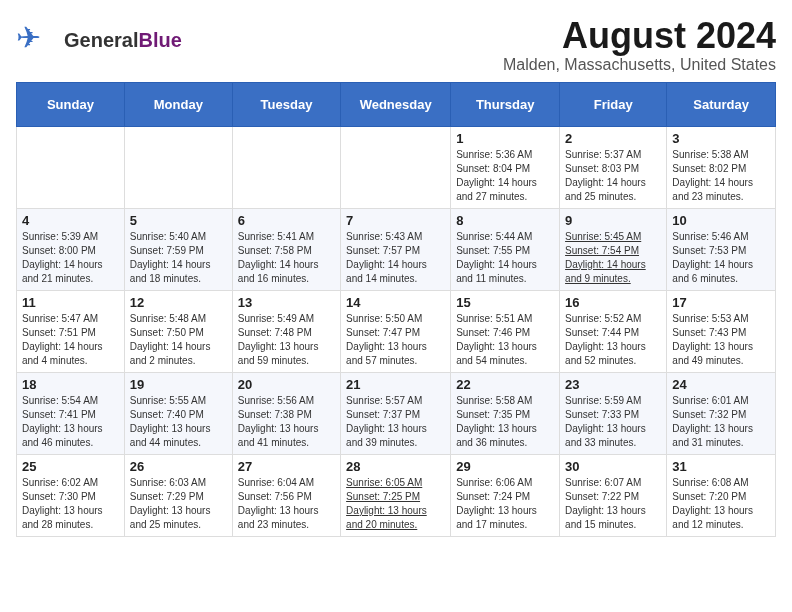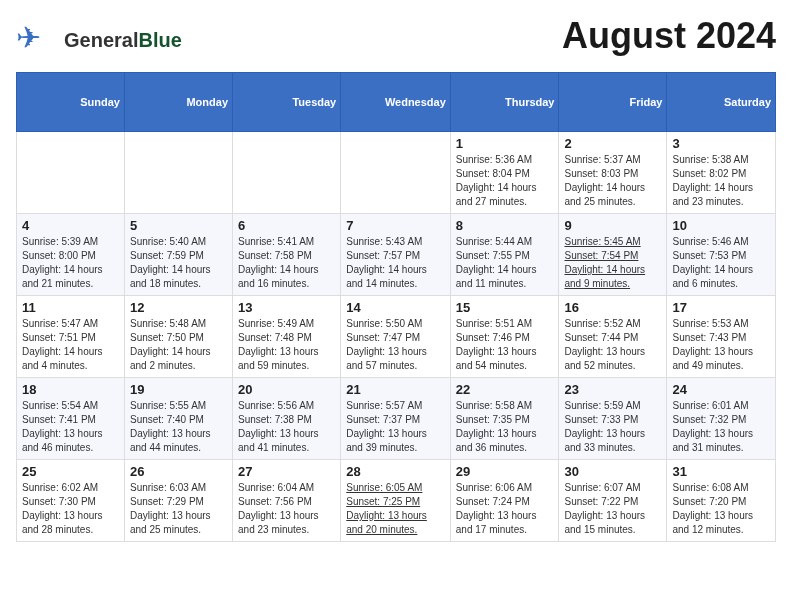--- a/index.html
+++ b/index.html
@@ -35,24 +35,24 @@
       color: #555;
     }
     .calendar {
       width: 100%;
       border-collapse: collapse;
       margin-top: 8px;
     }
     .calendar th {
       background: #3a6fc4;
       color: #fff;
-      font-size: 11px;
+      font-size: 13px;
       font-weight: bold;
-      padding: 23px 4px;
-      text-align: right;
+      padding: 14px 4px;
+      text-align: center;
       border: 1px solid #2a5fb4;
     }
     .calendar td {
       border: 1px solid #ddd;
       vertical-align: top;
       padding: 4px 5px;
       width: 113px;
       min-height: 80px;
       font-size: 10.5px;
       color: #222;
@@ -89,27 +89,28 @@
   <div class="logo">
     <div class="logo-wrapper">
       <div>
         <svg width="44" height="44" viewBox="0 0 44 44">
 
           <text x="0" y="32" font-size="30" fill="#3a6fc4">✈</text>
         </svg>
       </div>
       <div>
         <div style="font-size:20px; font-weight:bold; line-height:1;">
-          <span style="color:#333;">General</span><span style="color:#14532d;">Blue</span>
+          <span style="color:#333;">General</span><span style="color:#701a75;">Blue</span>
         </div>
       </div>
     </div>
   </div>
   <div class="title-area">
     <div class="month-title">August 2024</div>
+    <div class="location">Malden, Massachusetts, United States</div>
   </div>
 </div>
 
 <table class="calendar">
   <thead>
     <tr>
     <th>Sunday</th>
         <th>Monday</th>
         <th>Tuesday</th>
         <th>Wednesday</th>

